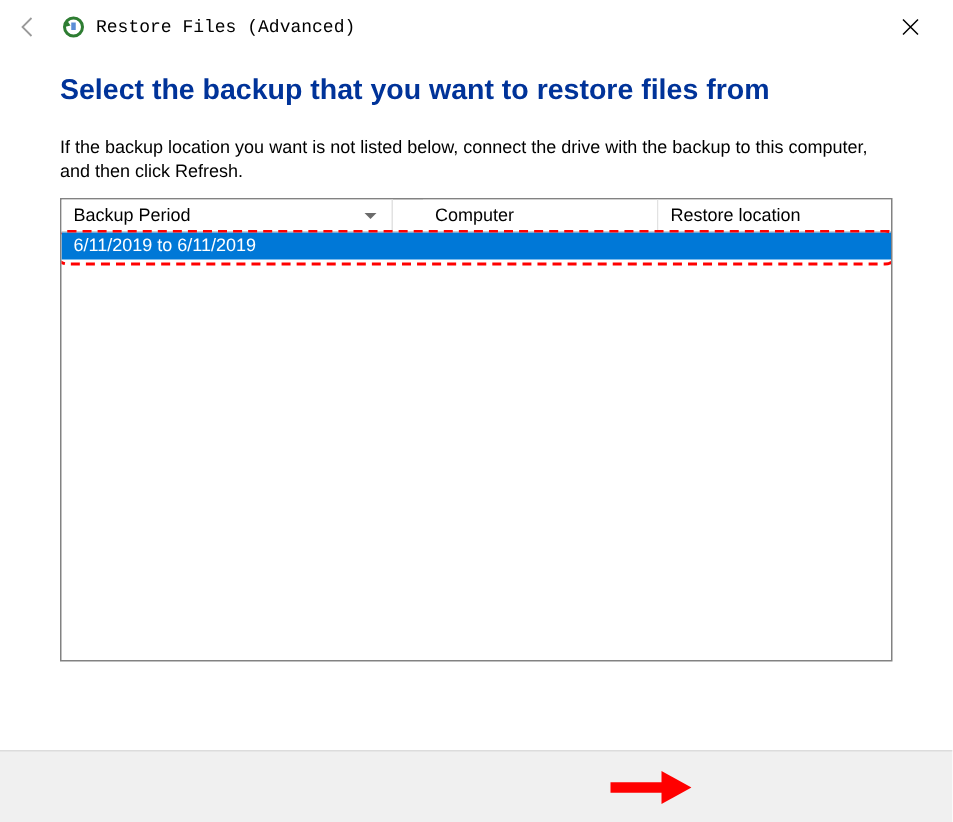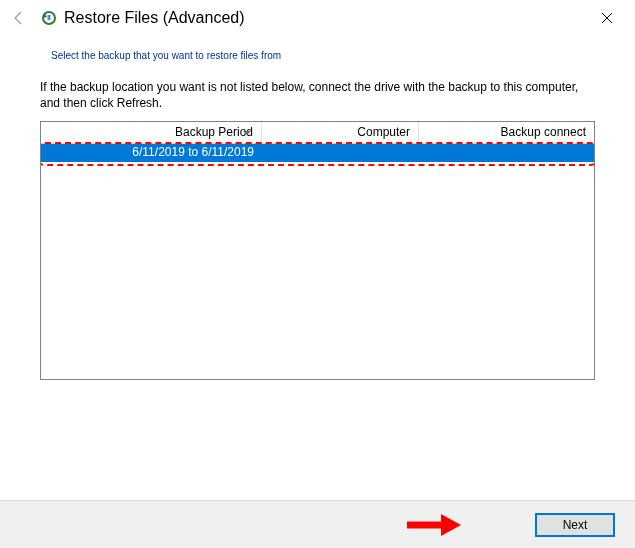--- a/index.html
+++ b/index.html
@@ -2,36 +2,36 @@
 <html><head>
 <meta charset="utf-8">
 <style>
   * { box-sizing: border-box; font-family: "Segoe UI", Tahoma, sans-serif; }
   html, body { margin: 0; padding: 0; }
   body { width: 635px; height: 548px; background: #fff; position: relative; font-size: 12px; color: #000; }
 
   .titlebar { height: 36px; display: flex; align-items: center; padding: 0 8px; }
   .back { width: 22px; height: 22px; display: flex; align-items: center; justify-content: center; }
   .app-icon { width: 18px; height: 18px; margin: 0 6px 0 10px; display: flex; align-items: center; justify-content: center; }
-  .title { font-size: 16px; }
+  .title { font-size: 12px; font-family: Liberation Mono, monospace; }
   .close { margin-left: auto; width: 40px; height: 28px; display: flex; align-items: center; justify-content: center; }
 
   .content { padding: 14px 40px 0 40px; }
-  .heading { color: #003399; font-size: 10px; margin: 0 0 18px 11px; }
+  .heading { color: #003399; font-size: 19px; margin: 0 0 18px 0; font-weight: bold; }
   .instructions { font-size: 12px; margin: 2px 0 10px 0; line-height: 1.35; }
 
-  .grid { border: 1px solid #828282; height: 259px; overflow: hidden; background: #fff; text-align: right; }
+  .grid { border: 1px solid #828282; height: 309px; overflow: hidden; background: #fff; }
   .grid-head { display: flex; height: 22px; border-bottom: 1px solid #d0d0d0; }
   .gh { border-right: 1px solid #e2e2e2; padding: 3px 8px 0 8px; font-size: 12px; position: relative; background: #fff; }
   .gh.sortable::after {
     content: ""; position: absolute; right: 10px; top: 9px; width: 0; height: 0;
     border-left: 4px solid transparent; border-right: 4px solid transparent; border-top: 4px solid #6b6b6b;
   }
   .col-a { width: 221px; }
-  .col-b { width: 157px; }
+  .col-b { width: 157px; margin-left: 20px; }
   .col-c { flex: 1; border-right: none; }
 
   .grid-body { position: relative; }
   .row { display: flex; height: 18px; font-size: 12px; flex-direction: column; }
   .row.selected { background: #0078d7; color: #fff; }
   .cell { padding: 1px 8px 0 8px; overflow: hidden; white-space: nowrap; }
 
   .annot { position: absolute; pointer-events: none; }
   .annot .dash {
     border: 2px dashed #ff0000; border-radius: 10px; position: absolute;
@@ -80,34 +80,33 @@
 </div>
 
 <div class="content">
   <div class="heading">Select the backup that you want to restore files from</div>
   <p class="instructions">If the backup location you want is not listed below, connect the drive with the backup to this computer, and then click Refresh.</p>
 
   <div class="grid">
     <div class="grid-head">
       <div class="gh col-a sortable">Backup Period</div>
       <div class="gh col-b">Computer</div>
-      <div class="gh col-c">Backup connect</div>
+      <div class="gh col-c">Restore location</div>
     </div>
     <div class="grid-body">
       <div class="row selected">
         <div class="cell col-a">6/11/2019 to 6/11/2019</div>
       </div>
       <div class="annot" style="left:0; right:0; top:0;">
         <div class="dash"></div>
       </div>
     </div>
   </div>
 
 </div>
 
 <div class="footer">
-  <button class="btn-footer primary">Next</button>
 </div>
 
 <svg class="arrow-annot" viewBox="0 0 56 26">
   <line x1="2" y1="13" x2="38" y2="13" stroke="#ff0000" stroke-width="7"></line>
   <polygon points="36,2 56,13 36,24" fill="#ff0000"></polygon>
 </svg>
 
 </body></html>

